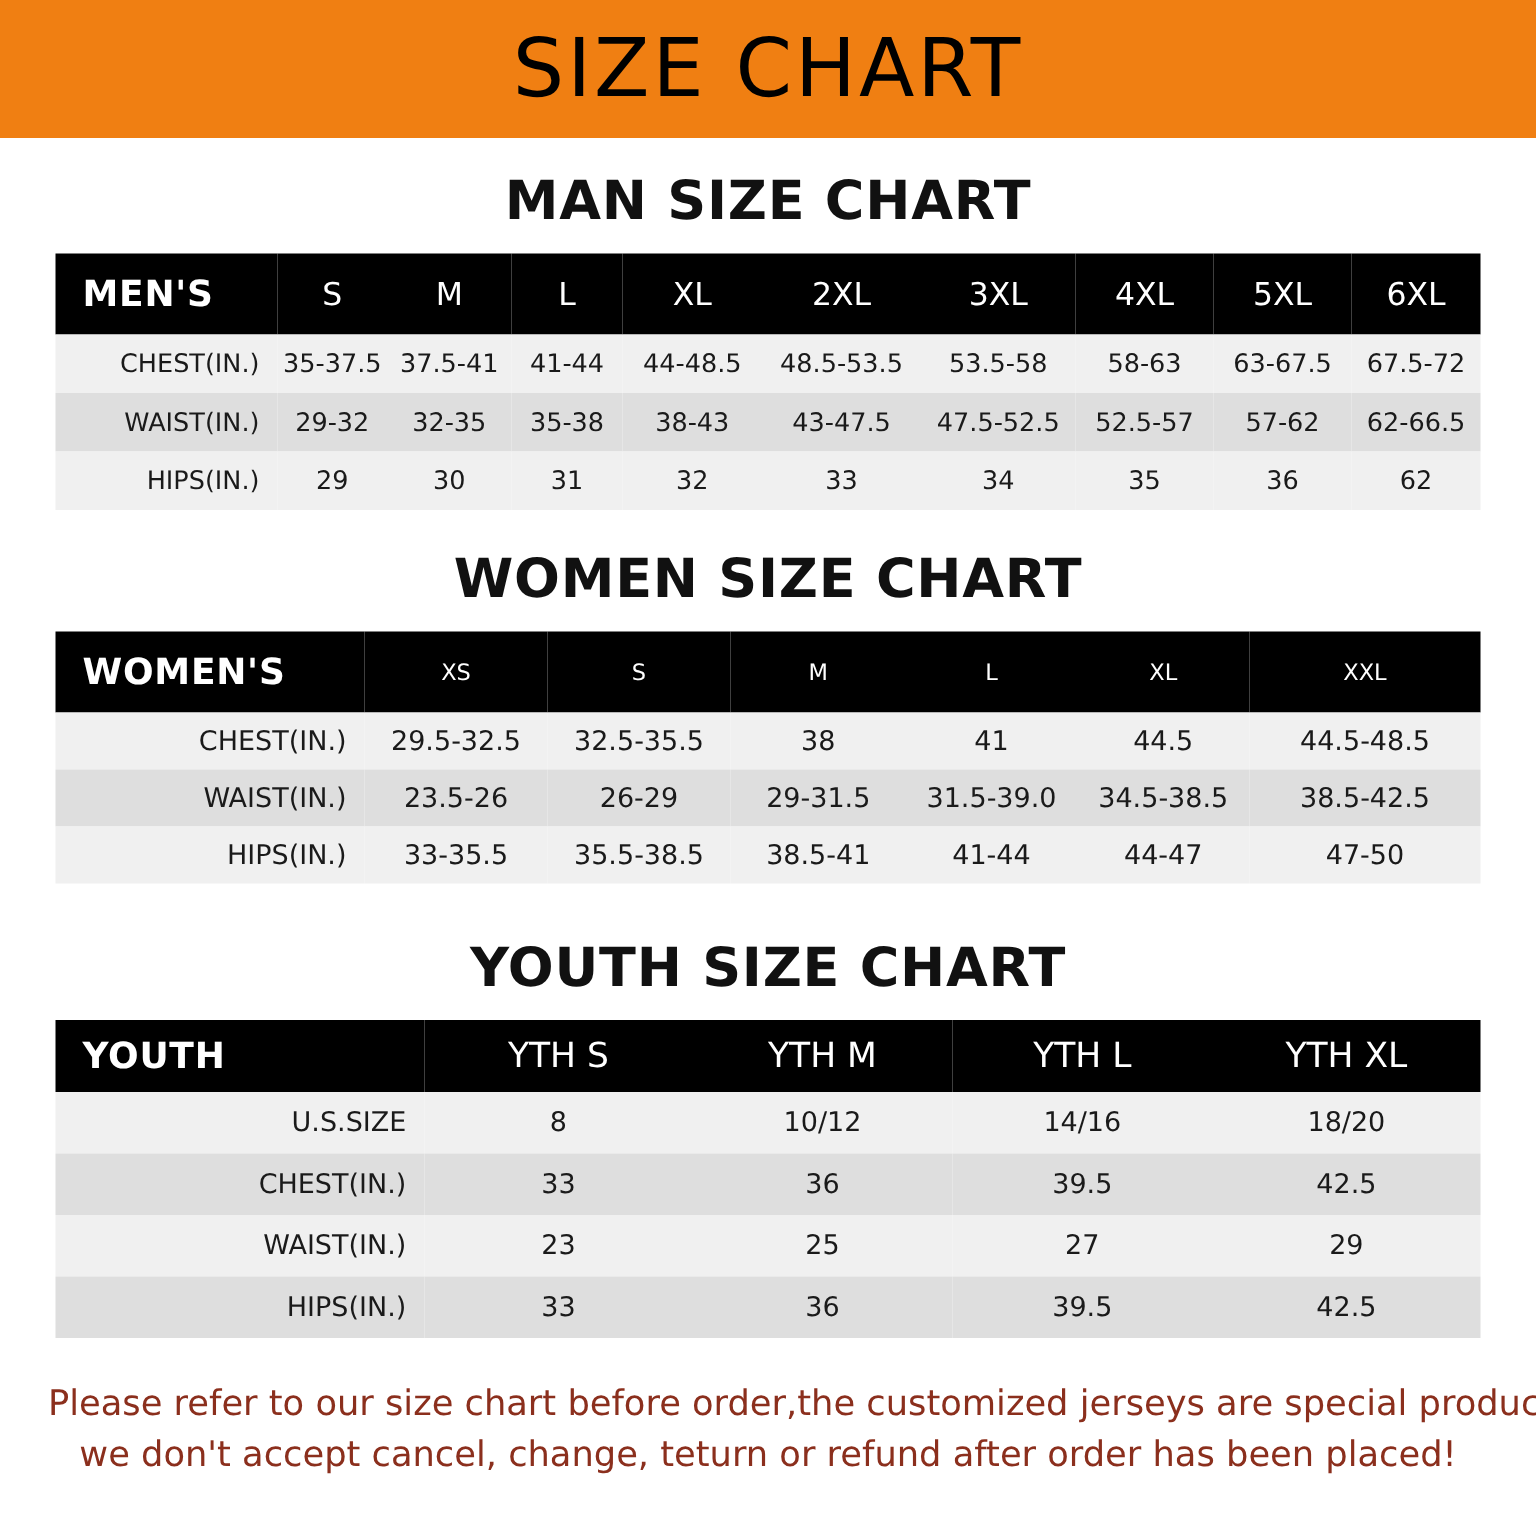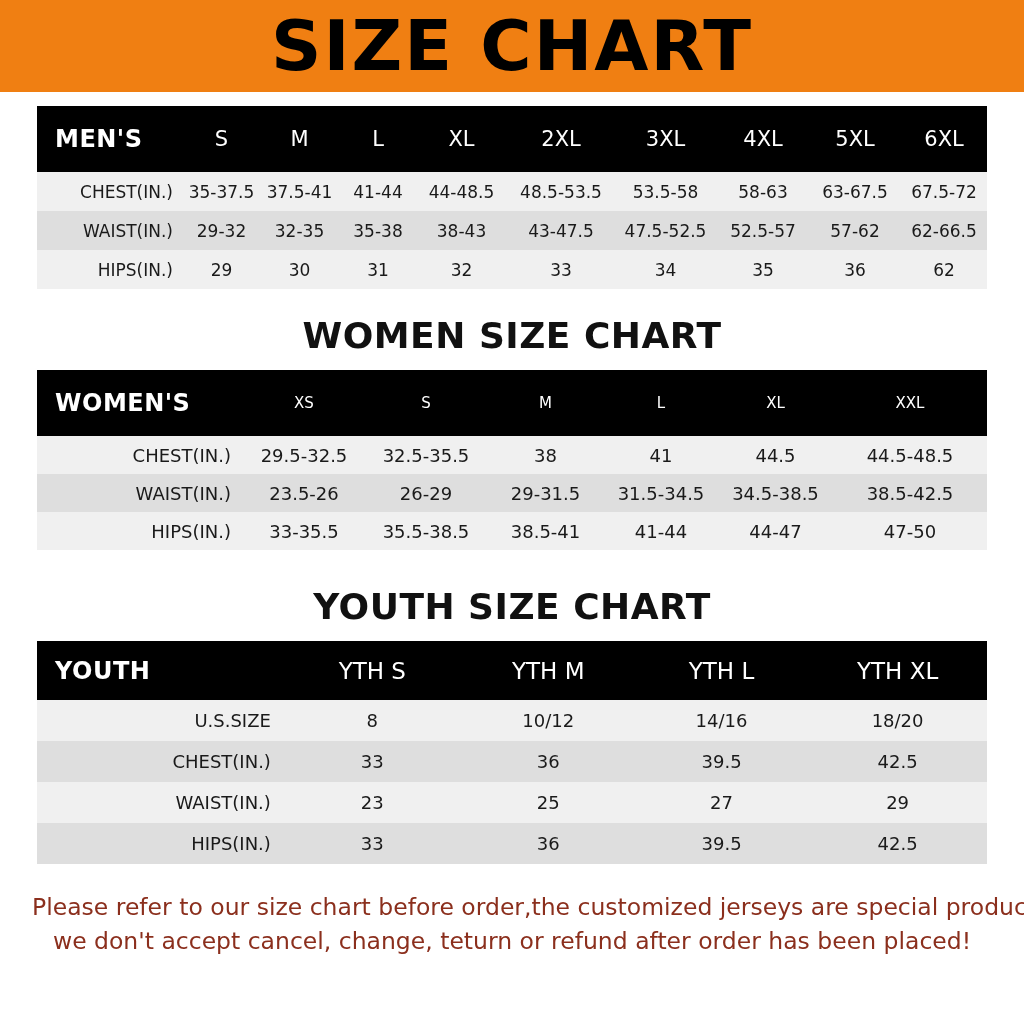--- a/index.html
+++ b/index.html
@@ -23,22 +23,22 @@
   
   .banner {
     height: 92px;
     background: #f07f12;
     display: flex;
     align-items: center;
     justify-content: center;
   }
   .banner-title {
     font-family: "DejaVu Sans", sans-serif;
-    font-weight: bold;
-    font-size: 70px;
+    font-weight: normal;
+    font-size: 54px;
     letter-spacing: 2px;
     color: #000000;
     line-height: 1;
   }
 
   
   .section-title {
     text-align: center;
     font-family: "DejaVu Sans", sans-serif;
     font-weight: bold;
@@ -61,21 +61,21 @@
     table-layout: fixed;
   }
   table.size-table th,
   table.size-table td {
     padding: 0;
     margin: 0;
   }
   .hdr-row {
     background: #000000;
     color: #ffffff;
-    height: 66px;
+    height: 54px;
   }
   .hdr-label {
     text-align: left;
     padding-left: 18px !important;
     font-family: "DejaVu Sans", sans-serif;
     font-weight: bold;
     font-size: 24px;
     letter-spacing: 0.5px;
     white-space: nowrap;
   }
@@ -108,21 +108,21 @@
   }
 
   
   .women .row-cell, .women .row-label { font-size: 18px; }
   .women .hdr-cell { font-size: 15px; }
   .women .body-row { height: 38px; }
 
   .youth .row-cell, .youth .row-label { font-size: 18px; }
   .youth .hdr-cell { font-size: 23px; }
   .youth .body-row { height: 41px; }
-  .youth .hdr-row { height: 59px; margin-left: 20px; }
+  .youth .hdr-row { height: 48px; margin-left: 20px; }
 
   
   .note {
     margin: 26px auto 0 auto;
     width: 960px;
     text-align: center;
     color: #8b2f1d;
     font-family: "DejaVu Sans", sans-serif;
     font-size: 23.5px;
     line-height: 1.45;
@@ -131,20 +131,21 @@
 </style>
 </head>
 <body>
 
 <div class="page">
 
   <div class="banner">
     <div class="banner-title">SIZE CHART</div>
   </div>
 
+  <div class="section-title" id="man-title">MAN SIZE CHART</div>
   <div class="table-wrap men">
     <table class="size-table" id="men-table">
       <colgroup>
         <col style="width:148px">
         <col style="width:73px">
           <col style="width:83px">
           <col style="width:74px">
         <col style="width:93px">
           <col style="width:106px">
           <col style="width:103px">
@@ -238,21 +239,21 @@
           <td class="row-cell">38</td>
           <td class="row-cell">41</td>
           <td class="row-cell">44.5</td>
           <td class="row-cell">44.5-48.5</td>
         </tr>
         <tr class="body-row row-dark">
           <td class="row-label">WAIST(IN.)</td>
           <td class="row-cell">23.5-26</td>
           <td class="row-cell">26-29</td>
           <td class="row-cell">29-31.5</td>
-          <td class="row-cell">31.5-34.5</td>
+          <td class="row-cell">31.5-39.0</td>
           <td class="row-cell">34.5-38.5</td>
           <td class="row-cell">38.5-42.5</td>
         </tr>
         <tr class="body-row row-light">
           <td class="row-label">HIPS(IN.)</td>
           <td class="row-cell">33-35.5</td>
           <td class="row-cell">35.5-38.5</td>
           <td class="row-cell">38.5-41</td>
           <td class="row-cell">41-44</td>
           <td class="row-cell">44-47</td>

